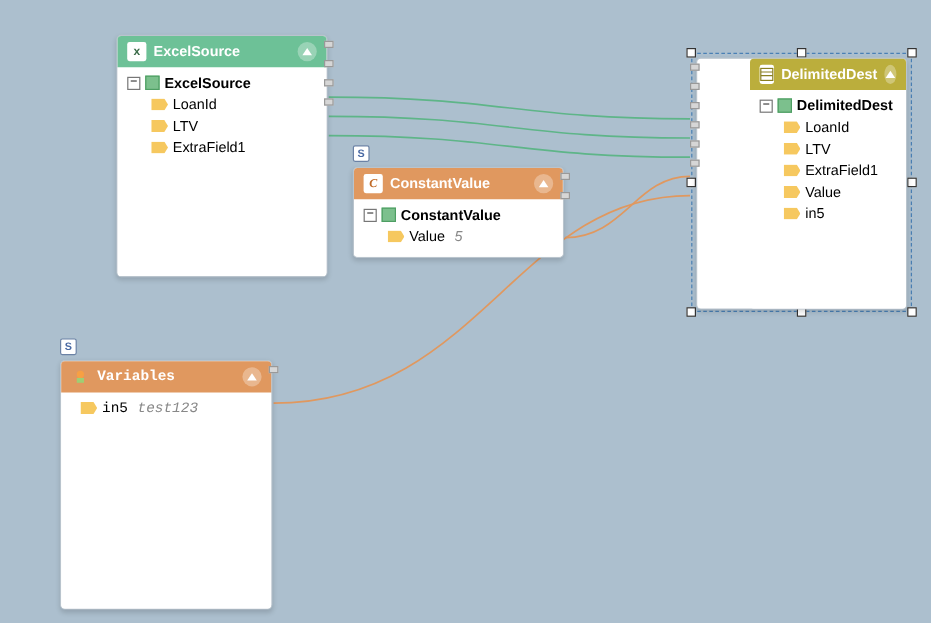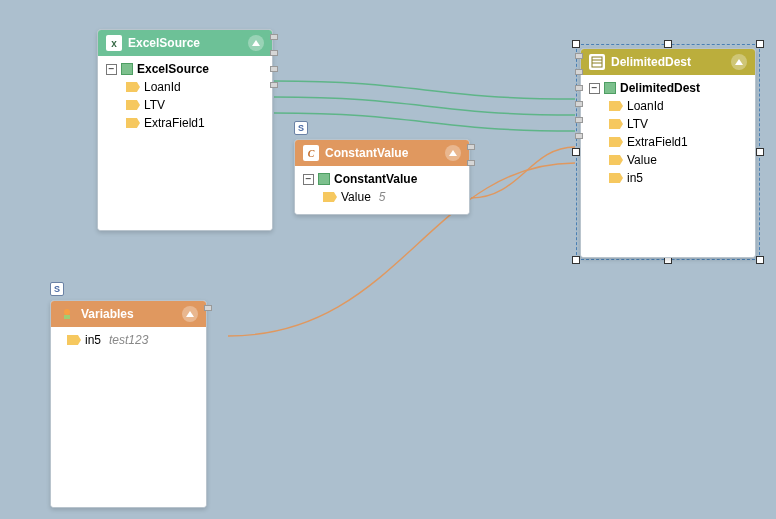--- a/index.html
+++ b/index.html
@@ -163,21 +163,21 @@
       <span class="fieldval">5</span>
       <span class="port right" style="top:20px;"></span>
     </div>
   </div>
 </div>
 
 <div class="s-badge" style="left:50px; top:282px;">
   <span>S</span>
 </div>
 
-<div class="node" style="left:50px; top:300px; width:157px;">
+<div class="node" style="left:50px; top:300px; width:177px;font-family:Liberation Mono, monospace;">
   <div class="node-header hdr-orange">
     <span class="hdr-icon var">
       <svg width="14" height="14" viewBox="0 0 14 14">
             <circle cx="7" cy="5" r="3" fill="#f7a043"></circle>
             <rect x="4" y="8" width="6" height="4" fill="#9fce74"></rect>
           </svg>
     </span>
     <span>Variables</span>
     <span class="collapse-circle"></span>
   </div>
@@ -195,21 +195,21 @@
 <div class="selbox" style="left:576px; top:44px; width:184px; height:216px;"></div>
 <div class="selhandle" style="left:572px; top:40px;"></div>
 <div class="selhandle" style="left:664px; top:40px;"></div>
 <div class="selhandle" style="left:756px; top:40px;"></div>
 <div class="selhandle" style="left:572px; top:148px;"></div>
 <div class="selhandle" style="left:756px; top:148px;"></div>
 <div class="selhandle" style="left:572px; top:256px;"></div>
 <div class="selhandle" style="left:664px; top:256px;"></div>
 <div class="selhandle" style="left:756px; top:256px;"></div>
 
-<div class="node" style="left:580px; top:48px; width:176px;">
+<div class="node" style="left:580px; top:48px; width:176px;padding-left:44px;">
   <div class="node-header hdr-olive">
     <span class="hdr-icon olive">
       <svg width="12" height="12" viewBox="0 0 12 12">
             <rect x="1" y="1" width="10" height="10" fill="none" stroke="#8a7f22" stroke-width="1"></rect>
             <line x1="1" y1="4" x2="11" y2="4" stroke="#8a7f22"></line>
             <line x1="1" y1="7" x2="11" y2="7" stroke="#8a7f22"></line>
           </svg>
     </span>
     <span>DelimitedDest</span>
     <span class="collapse-circle"></span>

